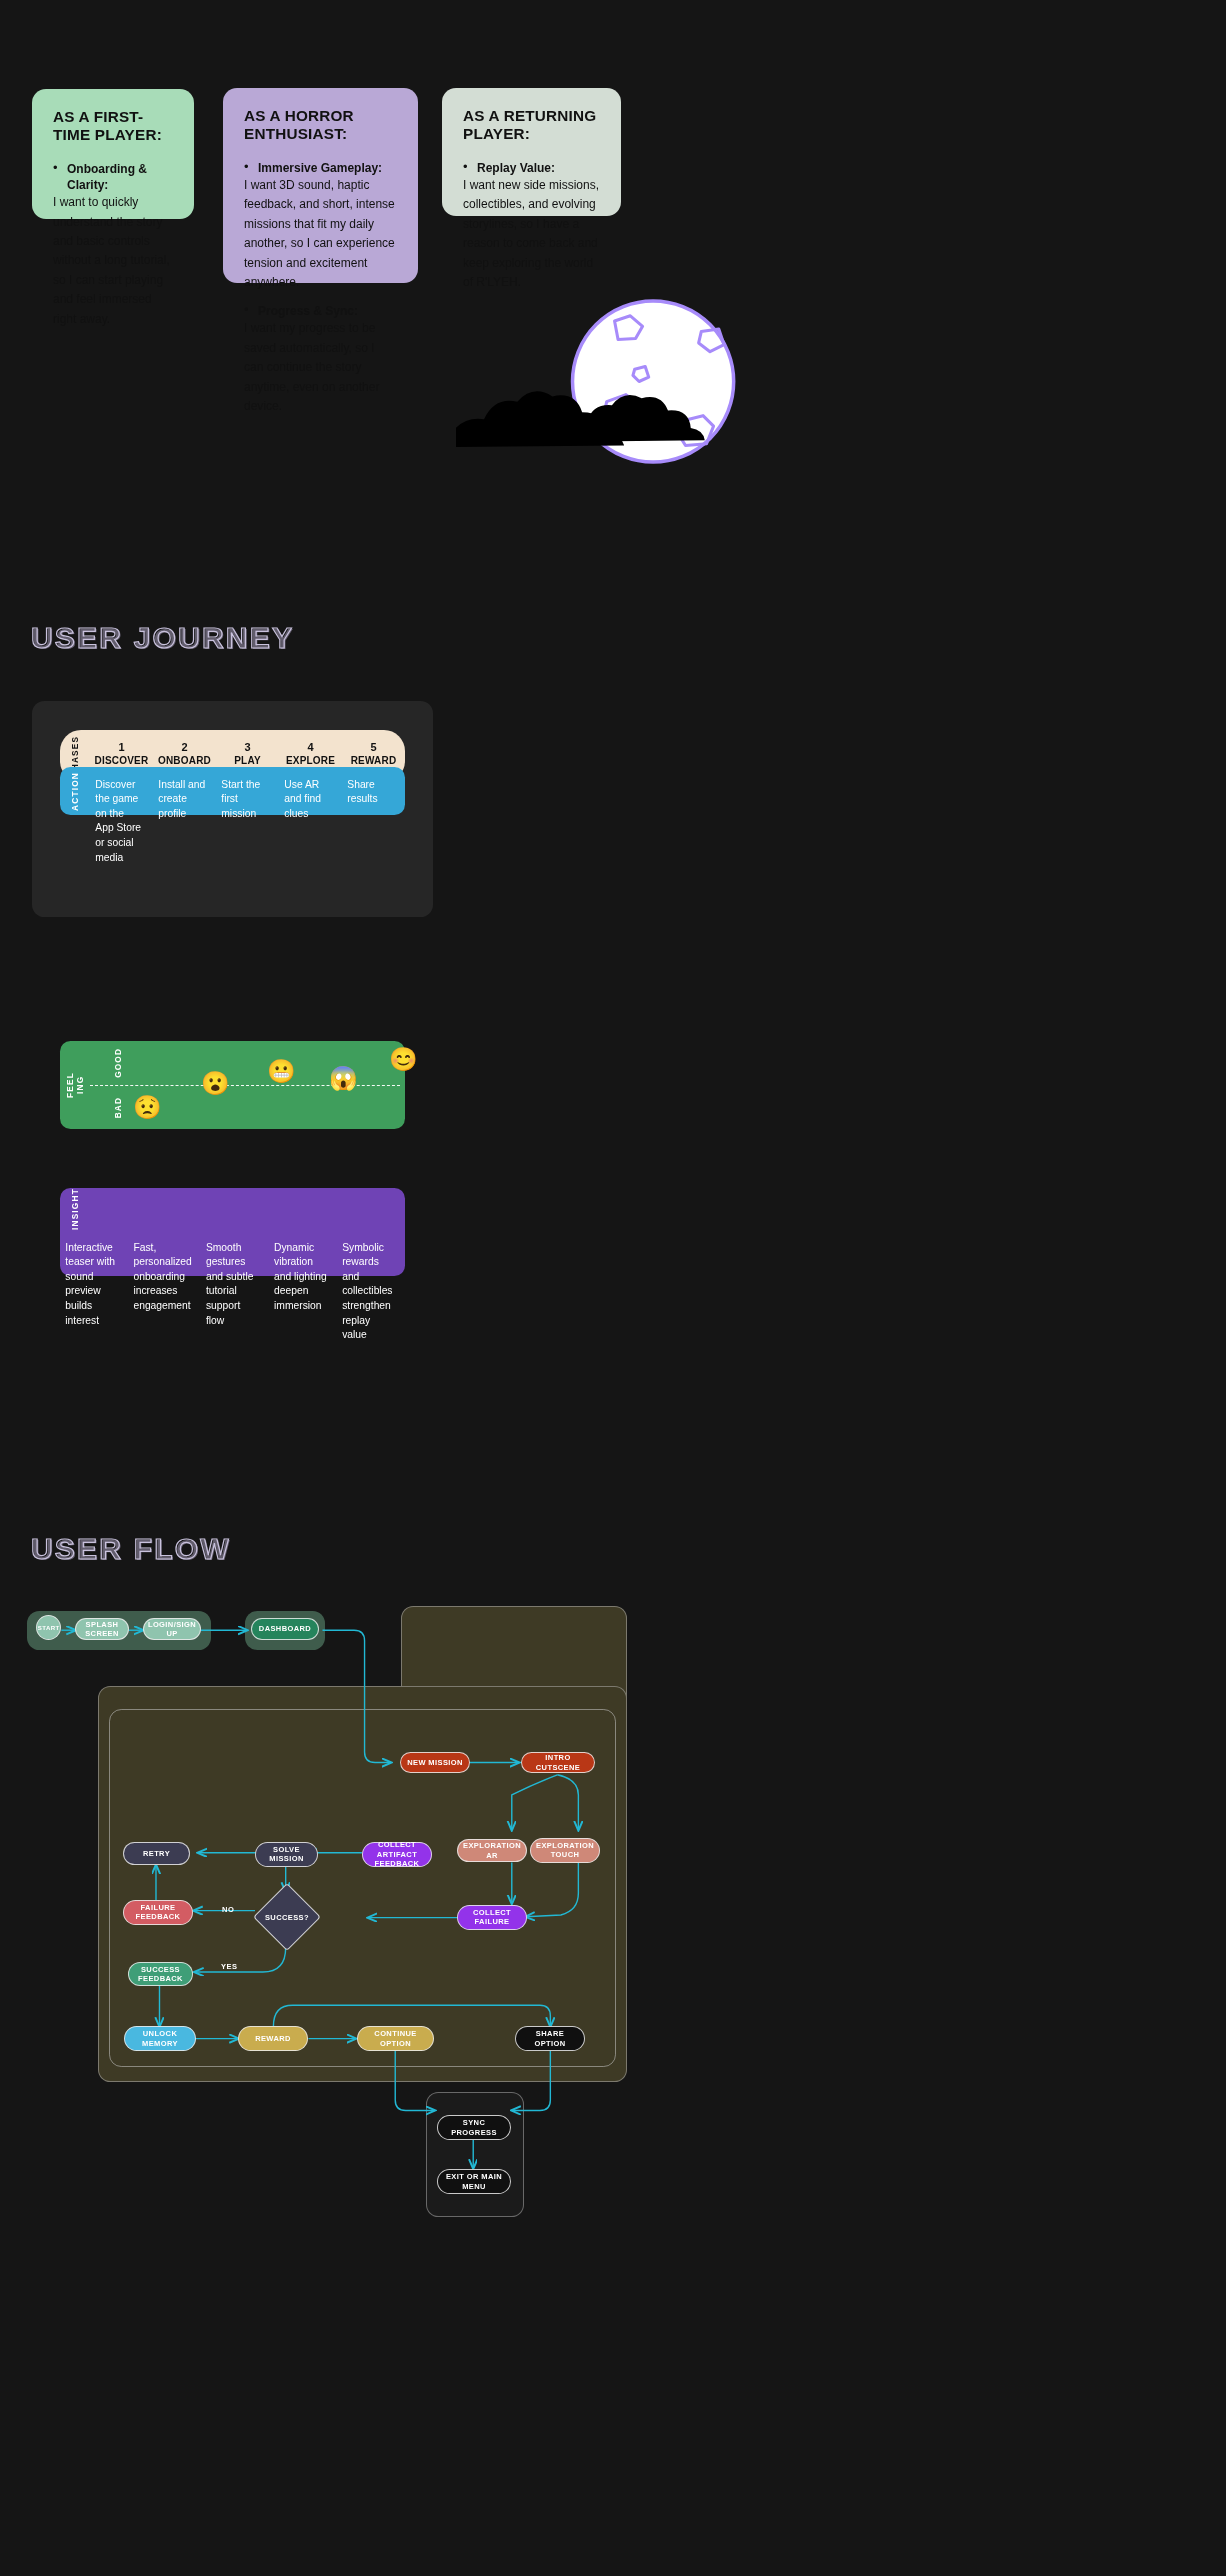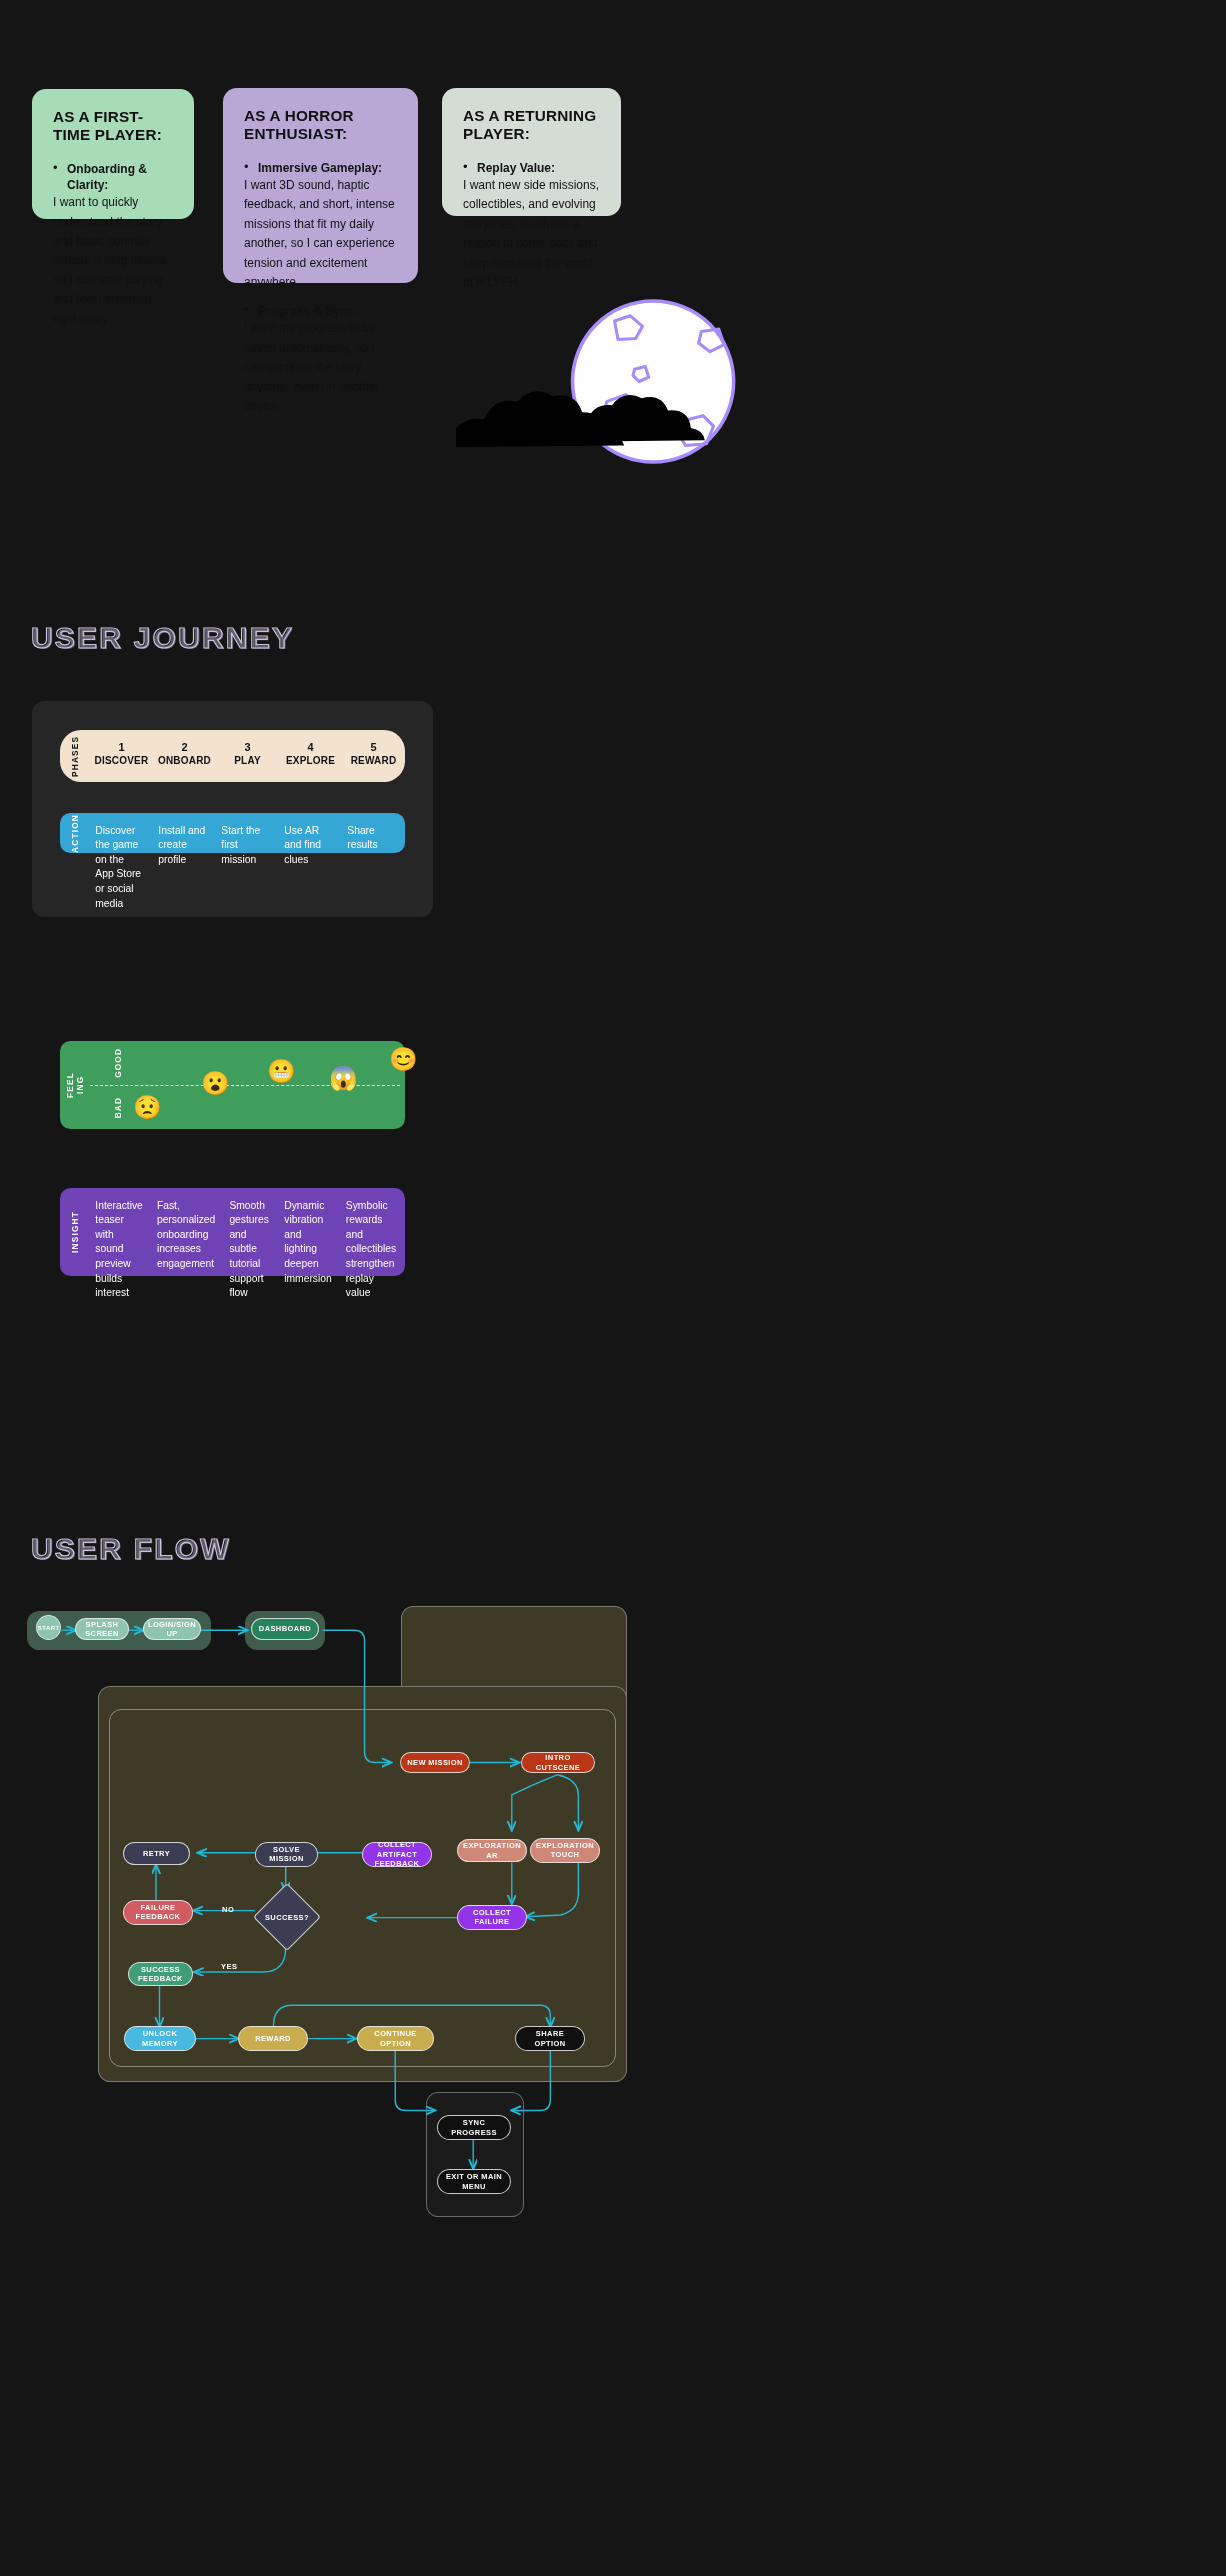--- a/index.html
+++ b/index.html
@@ -211,21 +211,21 @@
         <div class="phase-num">4</div>
         <div class="phase-name">EXPLORE</div>
       </div>
       <div class="phase-cell">
         <div class="phase-num">5</div>
         <div class="phase-name">REWARD</div>
       </div>
     </div>
   </div>
 
-  <div class="jrow action" style="left:60px; top:813px; width:345px; height:40px;">
+  <div class="jrow action" style="left:60px; top:767px; width:345px; height:48px;">
     <div class="vlabel">ACTION</div>
     <div class="cells">
       <div class="jcell">Discover the game on the App Store or social media</div>
       <div class="jcell">Install and create profile</div>
       <div class="jcell">Start the first mission</div>
       <div class="jcell">Use AR and find clues</div>
       <div class="jcell">Share results</div>
     </div>
   </div>
 
@@ -242,21 +242,21 @@
       </div>
       <div class="feel-axis"></div>
       <span class="emoji" style="left:43px;  top:55px;">😟</span>
       <span class="emoji" style="left:111px; top:31px;">😮</span>
       <span class="emoji" style="left:177px; top:19px;">😬</span>
       <span class="emoji" style="left:239px; top:26px;">😱</span>
       <span class="emoji" style="left:299px; top:7px;">😊</span>
     </div>
   </div>
 
-  <div class="jrow insight" style="left:60px; top:1188px; width:345px; height:88px;">
+  <div class="jrow insight" style="left:60px; top:1188px; width:345px; height:88px;flex-direction:column;">
     <div class="vlabel">INSIGHT</div>
     <div class="cells">
       <div class="jcell">Interactive teaser with sound preview builds interest</div>
       <div class="jcell">Fast, personalized onboarding increases engagement</div>
       <div class="jcell">Smooth gestures and subtle tutorial support flow</div>
       <div class="jcell">Dynamic vibration and lighting deepen immersion</div>
       <div class="jcell">Symbolic rewards and collectibles strengthen replay value</div>
     </div>
   </div>
 

